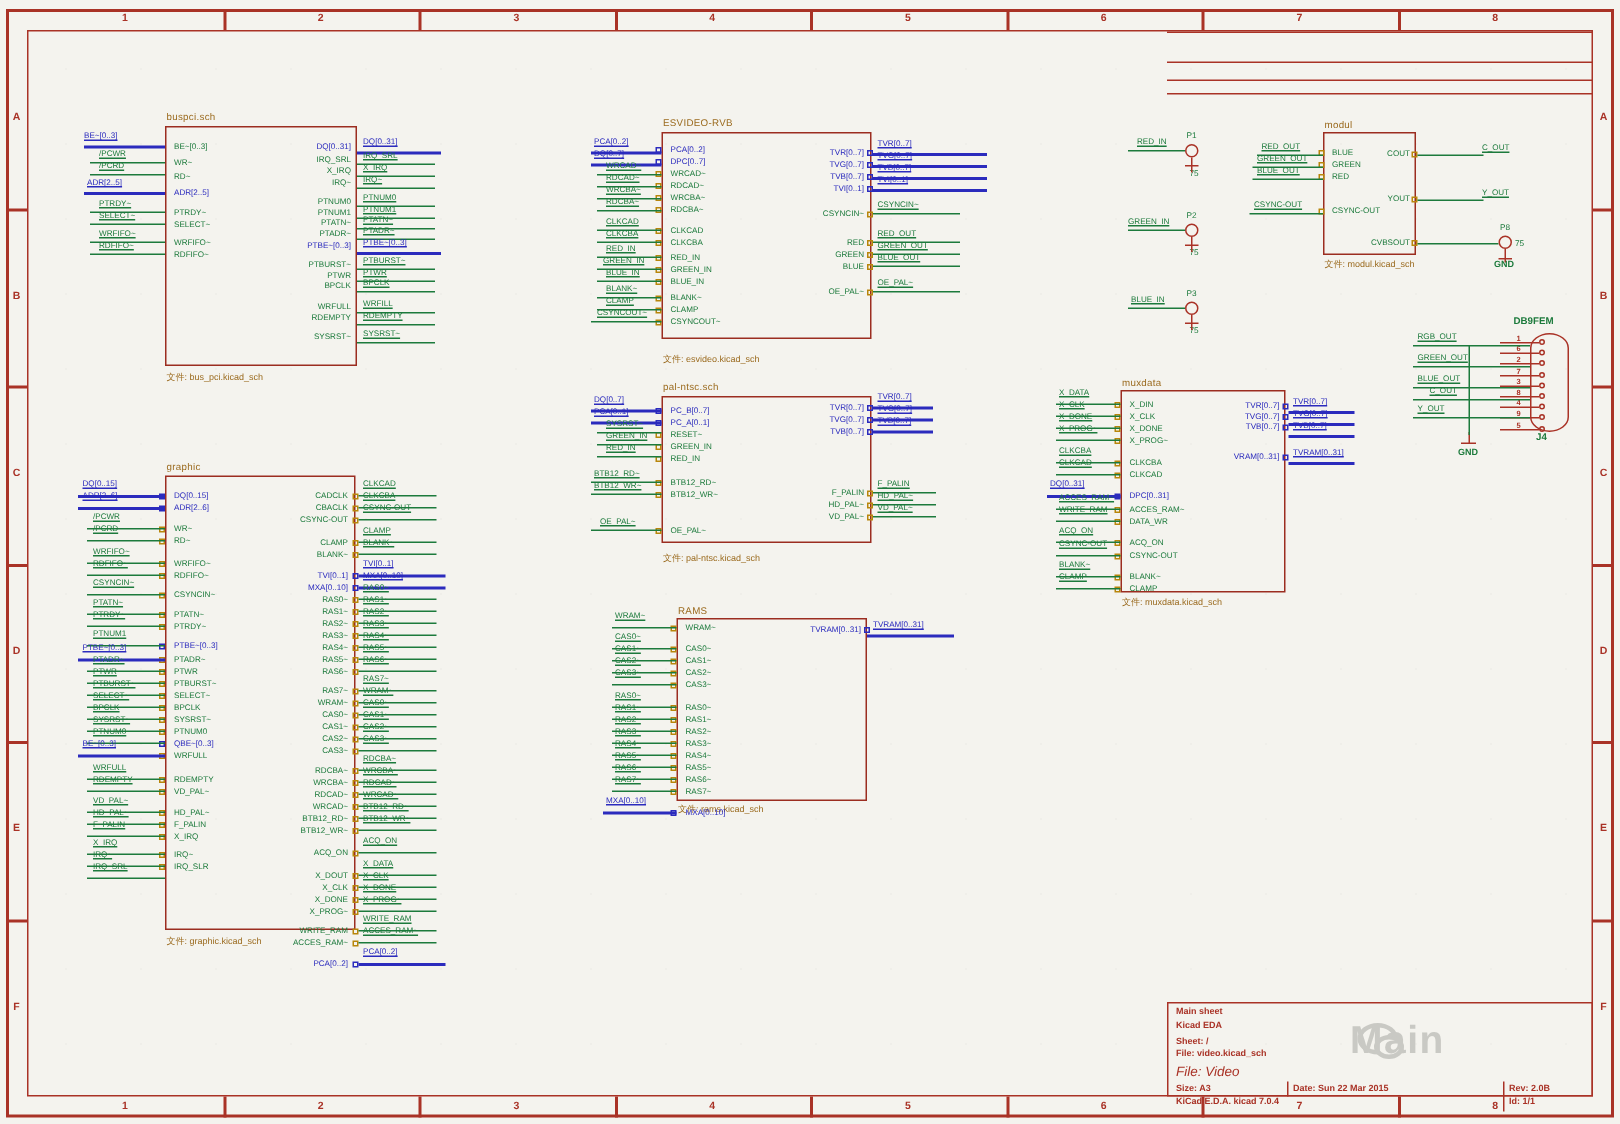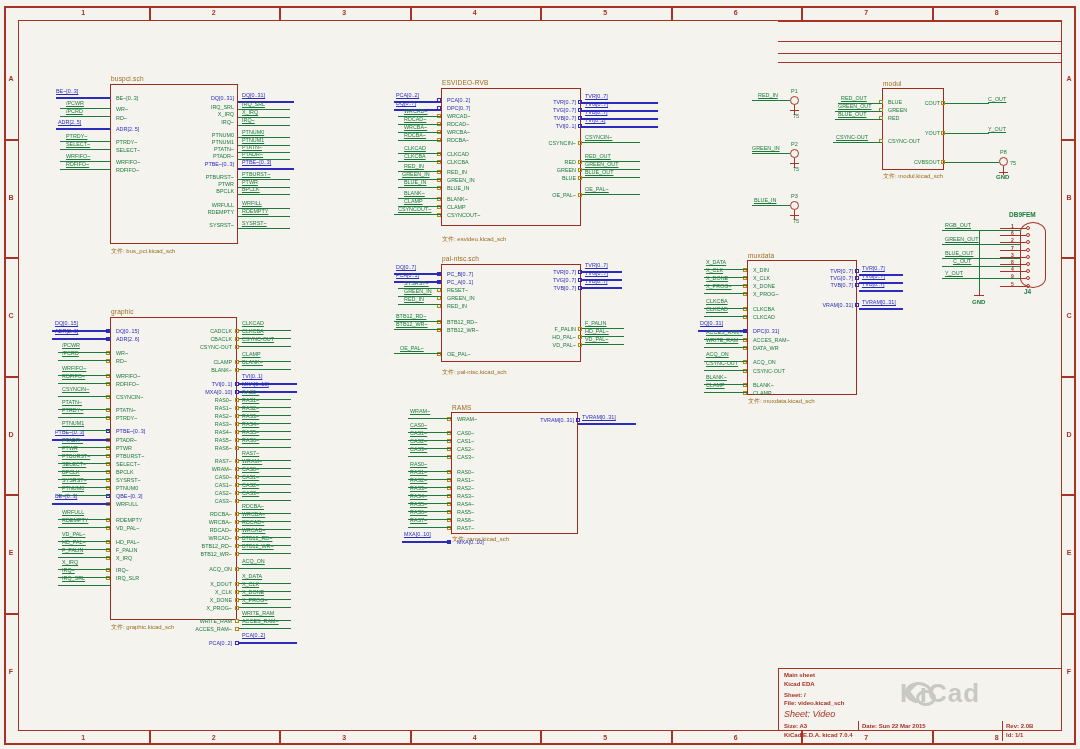--- a/index.html
+++ b/index.html
@@ -1036,30 +1036,30 @@
   <div class="glabel u" style="left:945px; top:250px;">BLUE_OUT</div>
   <div class="wire" style="left:942px; top:258px; width:78px;"></div>
   <div class="glabel u" style="left:953px; top:258px;">C_OUT</div>
   <div class="wire" style="left:942px; top:266px; width:78px;"></div>
   <div class="glabel u" style="left:945px; top:270px;">Y_OUT</div>
   <div class="wire" style="left:942px; top:278px; width:78px;"></div>
   <div class="wire v" style="left:979px; top:230px; width:1px; height:60px;"></div>
 
   <div class="wm-bubble"></div>
   <div class="wm-bubble2"></div>
-  <div class="wm">KiCad</div>
+  <div class="wm">Main</div>
 
   <div class="tb"></div>
   <div class="tb-txt" style="left:784px; top:672px;">Main sheet</div>
   <div class="tb-txt" style="left:784px; top:681px;">Kicad EDA</div>
   <div class="tb-row" style="top:21px; left:778px; width:284px; position:absolute; border-top:1px solid #a93226;"></div>
   <div class="tb-txt" style="left:784px; top:692px;">Sheet: /</div>
   <div class="tb-txt" style="left:784px; top:700px;">File: video.kicad_sch</div>
   <div class="tb-row" style="top:41px; left:778px; width:284px; position:absolute; border-top:1px solid #a93226;"></div>
-  <div class="tb-title" style="left:784px; top:709px;">Sheet: Video</div>
+  <div class="tb-title" style="left:784px; top:709px;">File: Video</div>
   <div class="tb-row" style="top:53px; left:778px; width:284px; position:absolute; border-top:1px solid #a93226;"></div>
   <div class="tb-txt" style="left:784px; top:723px;">Size: A3</div>
   <div class="tb-txt" style="left:862px; top:723px;">Date: Sun 22 Mar 2015</div>
   <div class="tb-txt" style="left:1006px; top:723px;">Rev: 2.0B</div>
   <div class="tb-row" style="top:62px; left:778px; width:284px; position:absolute; border-top:1px solid #a93226;"></div>
   <div class="tb-txt" style="left:784px; top:732px;">KiCad E.D.A.  kicad 7.0.4</div>
   <div class="tb-txt" style="left:1006px; top:732px;">Id: 1/1</div>
   <div class="tb-vline" style="left:858px; top:721px; height:10px;"></div>
   <div class="tb-vline" style="left:1002px; top:721px; height:20px;"></div>
 

